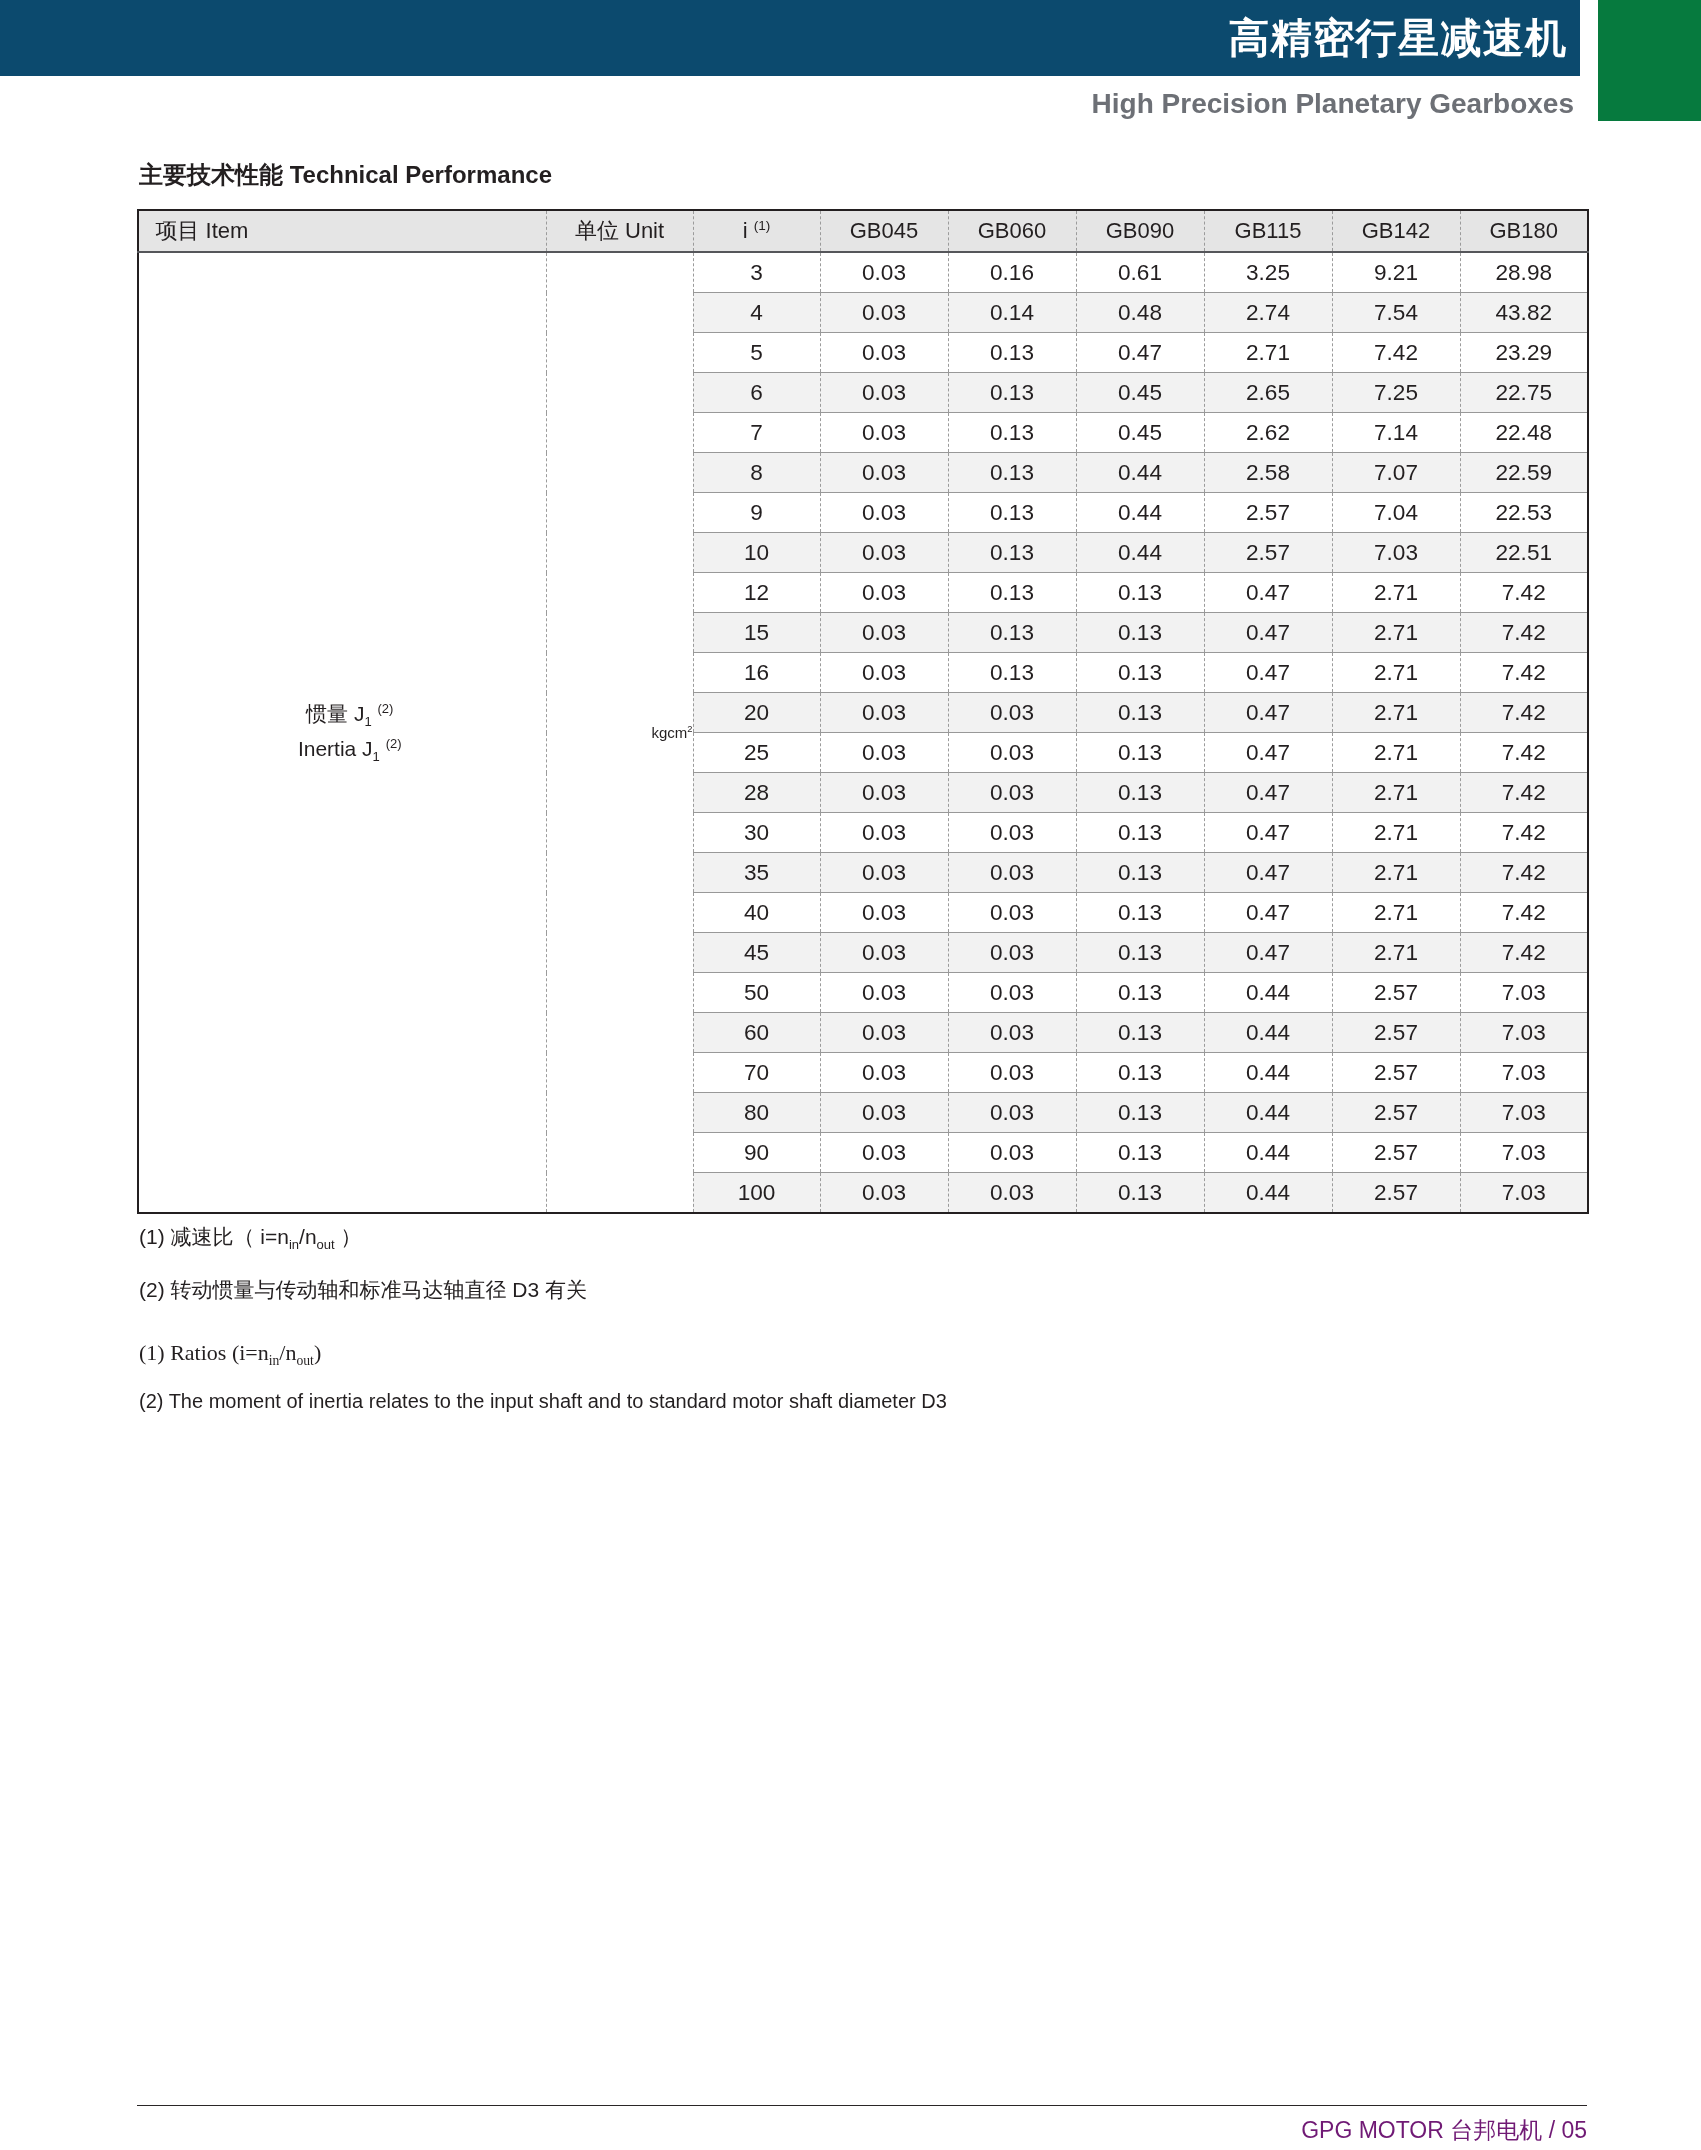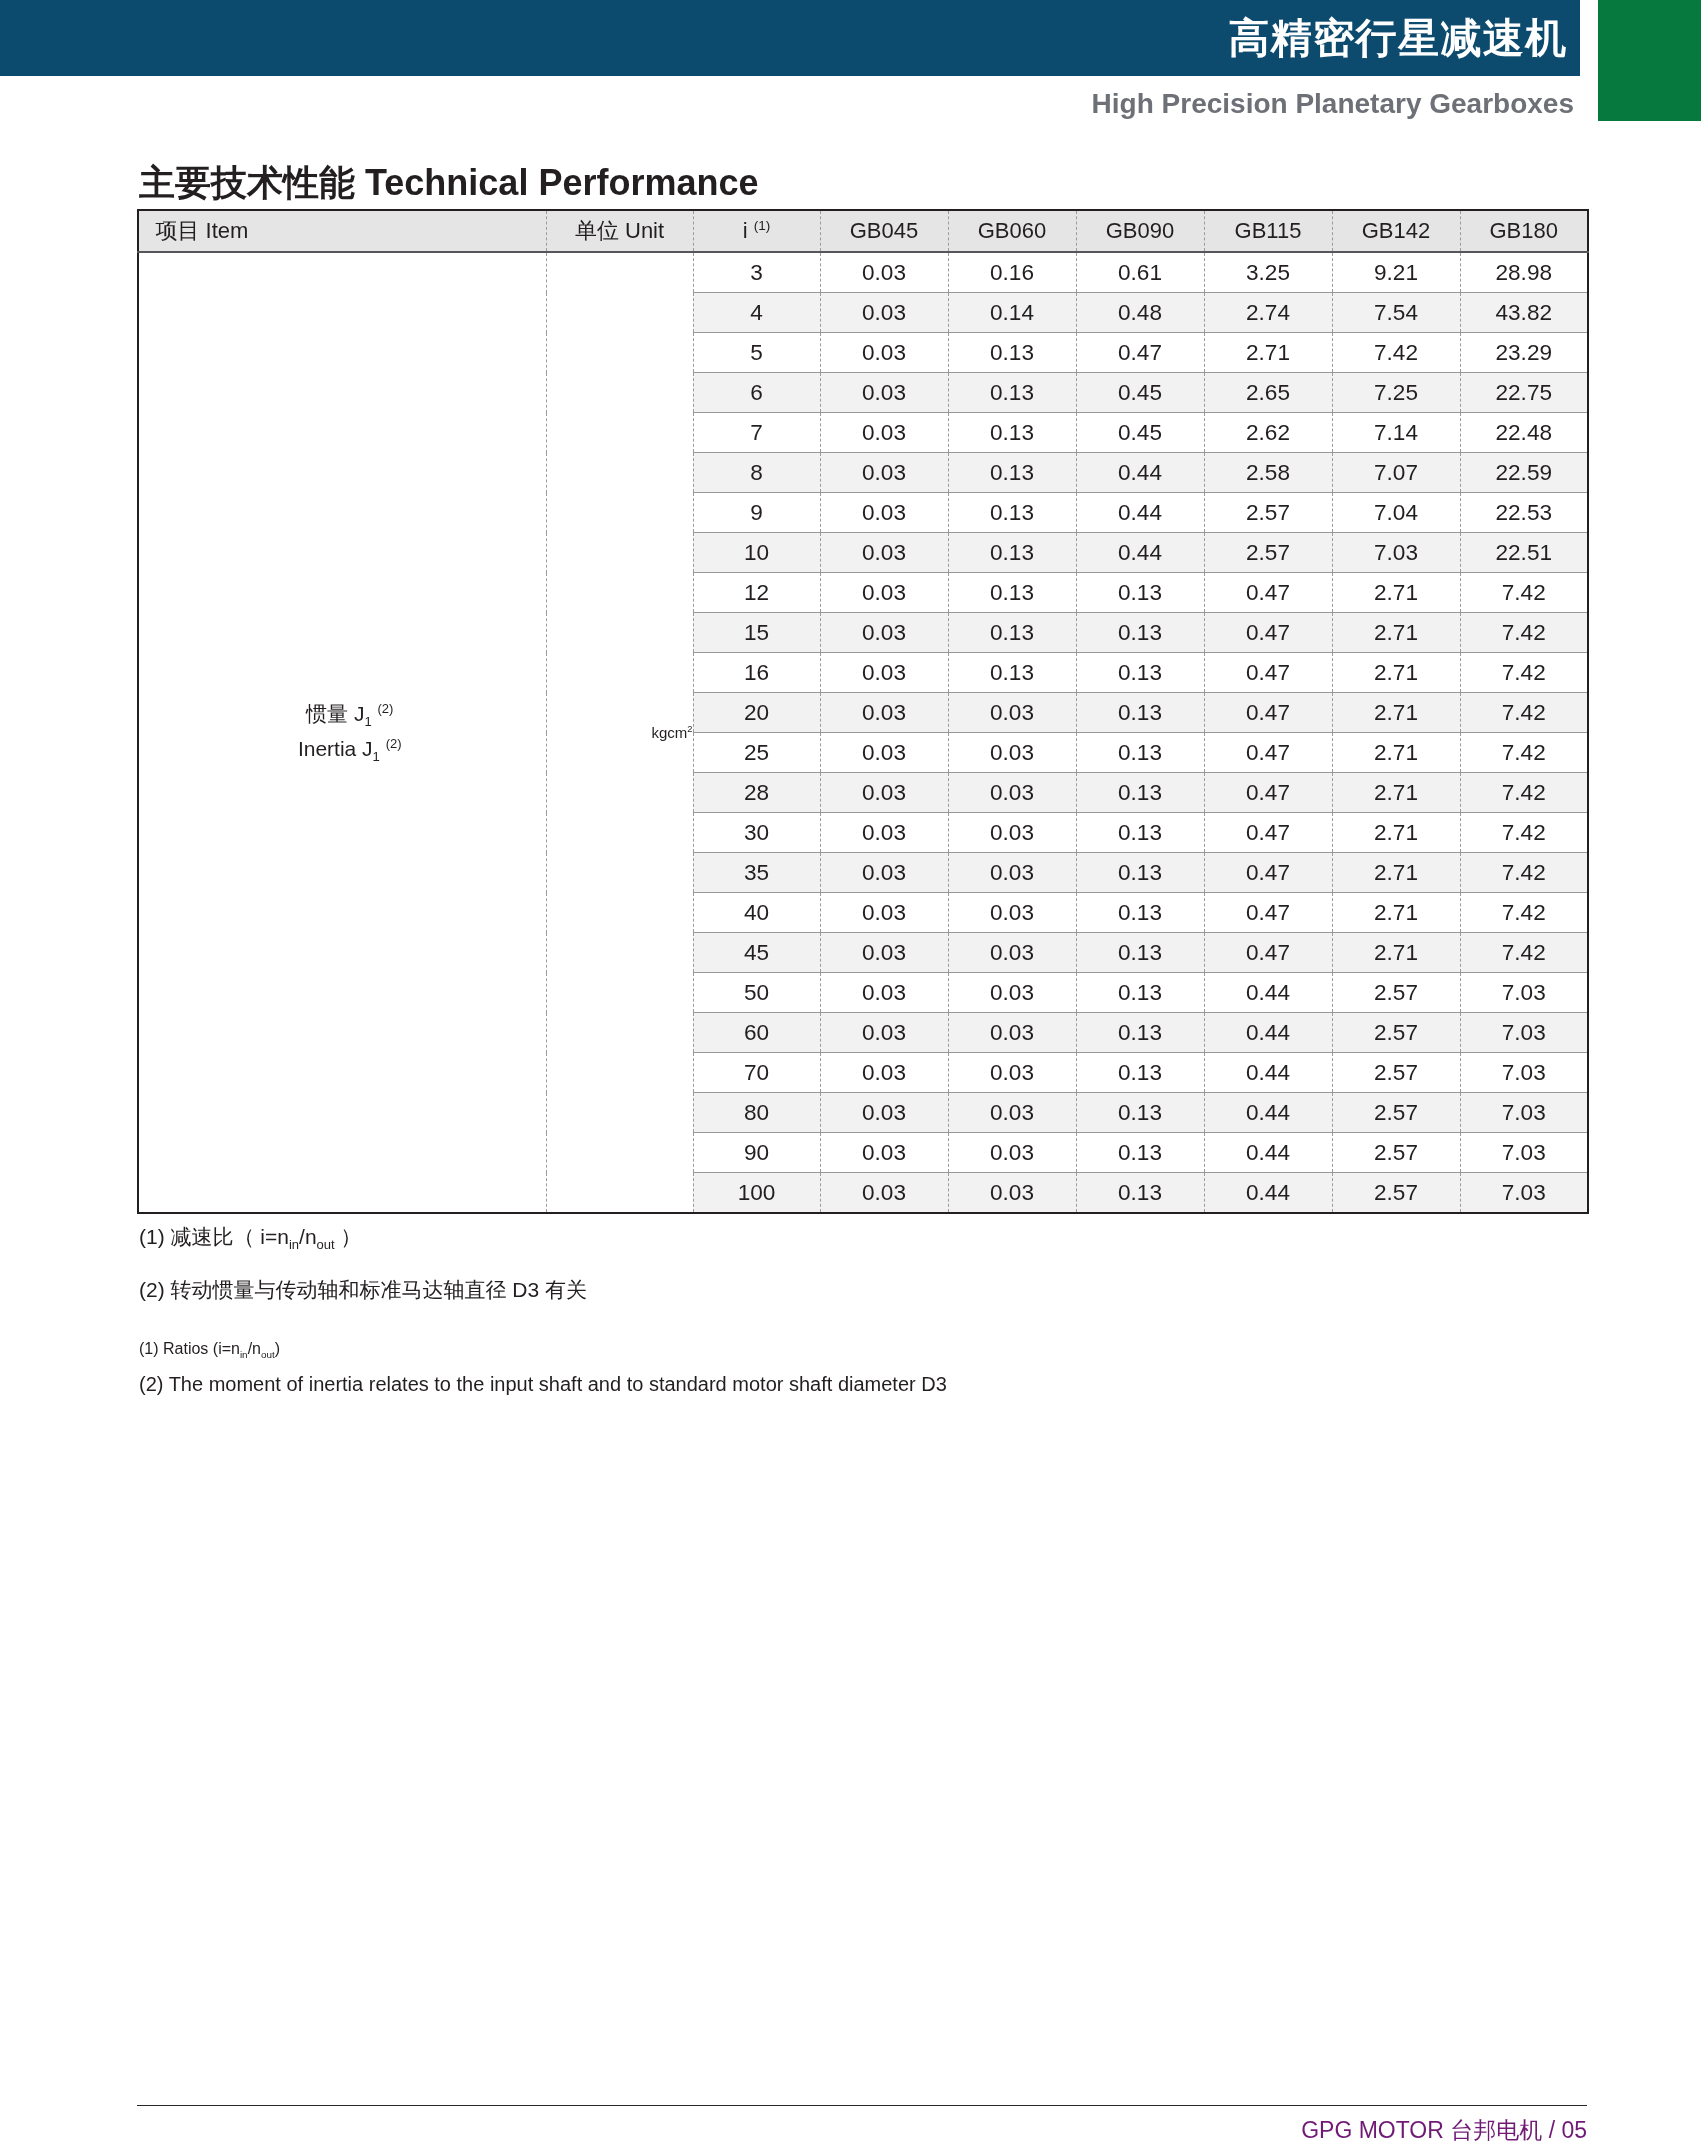--- a/index.html
+++ b/index.html
@@ -32,21 +32,21 @@
   }
   .subtitle-en {
     position:absolute; right:128px; top:88px;
     font-size:28px; font-weight:bold;
     color:#6d7076; white-space:nowrap;
   }
 
   
   .section-title {
     position:absolute; left:139px; top:159px;
-    font-size:36px; font-weight:bold;
+    font-size:24px; font-weight:bold;
     color:#231f20; white-space:nowrap;
   }
 
   
   .perf-table {
     position:absolute; left:137px; top:209px;
     width:1448px;
     border-collapse:collapse;
     table-layout:fixed;
     border:2.1px solid #231f20;
@@ -93,21 +93,21 @@
   .sub { font-size:62%; vertical-align:sub; }
 
   
   .footnotes {
     position:absolute; left:139px; top:1223px;
     font-size:21px; color:#231f20;
   }
   .footnotes .fn { white-space:nowrap; }
   .fn-zh-1 { margin-bottom:24px; }
   .fn-zh-2 { margin-bottom:36px; }
-  .fn-en-1 { font-size:16px; margin-bottom:13px; }
+  .fn-en-1 { font-size:22px; margin-bottom:20px;font-family:Liberation Serif, serif; }
   .fn-en-2 { font-size:20px; }
 
   
   .footer-divider {
     position:absolute; left:137px; top:2105px;
     width:1450px; height:1.4px;
     background:#2a2627;
   }
   .footer-page-info {
     position:absolute; right:115px; top:2115px;

